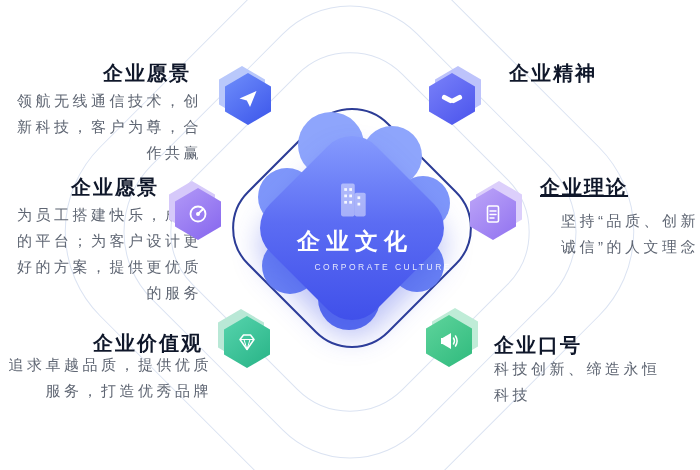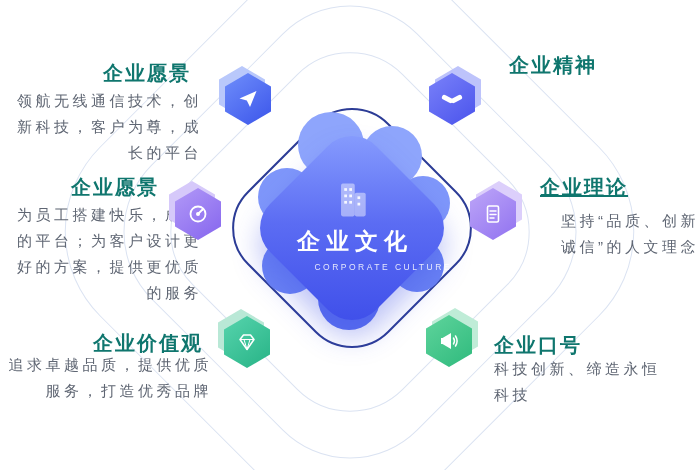--- a/index.html
+++ b/index.html
@@ -56,25 +56,25 @@
   .g-values  { background:linear-gradient(140deg,#57d4ad,#27b386); }
   .g-slogan  { background:linear-gradient(140deg,#5fd49c,#2fba7d); }
   .s-vision  { background:#b9c8fb; }
   .s-spirit  { background:#bdc3fb; }
   .s-mission { background:#d6c9fa; }
   .s-theory  { background:#dccffb; }
   .s-values  { background:#b9e8d6; }
   .s-slogan  { background:#bfecd7; }
 
   
-  .sec-title { position:absolute; font-size:20px; font-weight:700; color:#0f766e; letter-spacing:2px; z-index:5; white-space:nowrap; }
+  .sec-title { position:absolute; font-size:20px; font-weight:700; color:#0f172a; letter-spacing:2px; z-index:5; white-space:nowrap; }
   .sec-body  { position:absolute; font-size:15px; line-height:26px; color:#5f6673; letter-spacing:3.5px; z-index:5; }
   .align-r { text-align:right; }
   .t-vision { left:103px; top:60px; }   .b-vision { left:0;    top:88px;  width:202px; }
-  .t-spirit { left:509px; top:52px; }   .b-spirit { left:508px; top:88px;  width:190px; }
+  .t-spirit { left:509px; top:60px; }   .b-spirit { left:508px; top:88px;  width:190px; }
   .t-mission{ left:71px;  top:174px; }  .b-mission{ left:0;    top:202px; width:202px; }
   .t-theory { left:540px; top:174px;text-decoration:underline; }  .b-theory { left:520px; top:208px; width:172px;margin-left:41px; }
   .t-values { left:93px;  top:330px; }  .b-values { left:0;    top:352px; width:212px;text-align:right; }
   .t-slogan { left:494px; top:332px; }  .b-slogan { left:494px; top:356px; width:170px; }
 </style>
 </head>
 <body>
 
 <div class="stage">
 
@@ -165,21 +165,21 @@
   <div class="hex hex-slogan">
     <div class="shadow sh-r s-slogan"></div>
     <div class="shape g-slogan"></div>
     <svg class="icon" width="22" height="22" viewBox="0 0 22 22">
       <path d="M13 3 L4.5 8 H3 v6 h1.5 L13 19 Z" fill="#fff"></path>
       <path d="M15.5 8 q2 3 0 6 M17.5 6 q3.2 5 0 10" stroke="#fff" stroke-width="1.5" fill="none" stroke-linecap="round"></path>
     </svg>
   </div>
 
   <div class="sec-title t-vision">企业愿景</div>
-  <div class="sec-body b-vision align-r">领航无线通信技术，创新科技，客户为尊，成长的平台</div>
+  <div class="sec-body b-vision align-r">领航无线通信技术，创新科技，客户为尊，合作共赢</div>
 
   <div class="sec-title t-spirit">企业精神</div>
 
   <div class="sec-title t-mission">企业愿景</div>
   <div class="sec-body b-mission align-r">为员工搭建快乐，成长的平台；为客户设计更好的方案，提供更优质的服务</div>
 
   <div class="sec-title t-theory">企业理论</div>
   <div class="sec-body b-theory">坚持“品质、创新、诚信”的人文理念</div>
 
   <div class="sec-title t-values">企业价值观</div>

